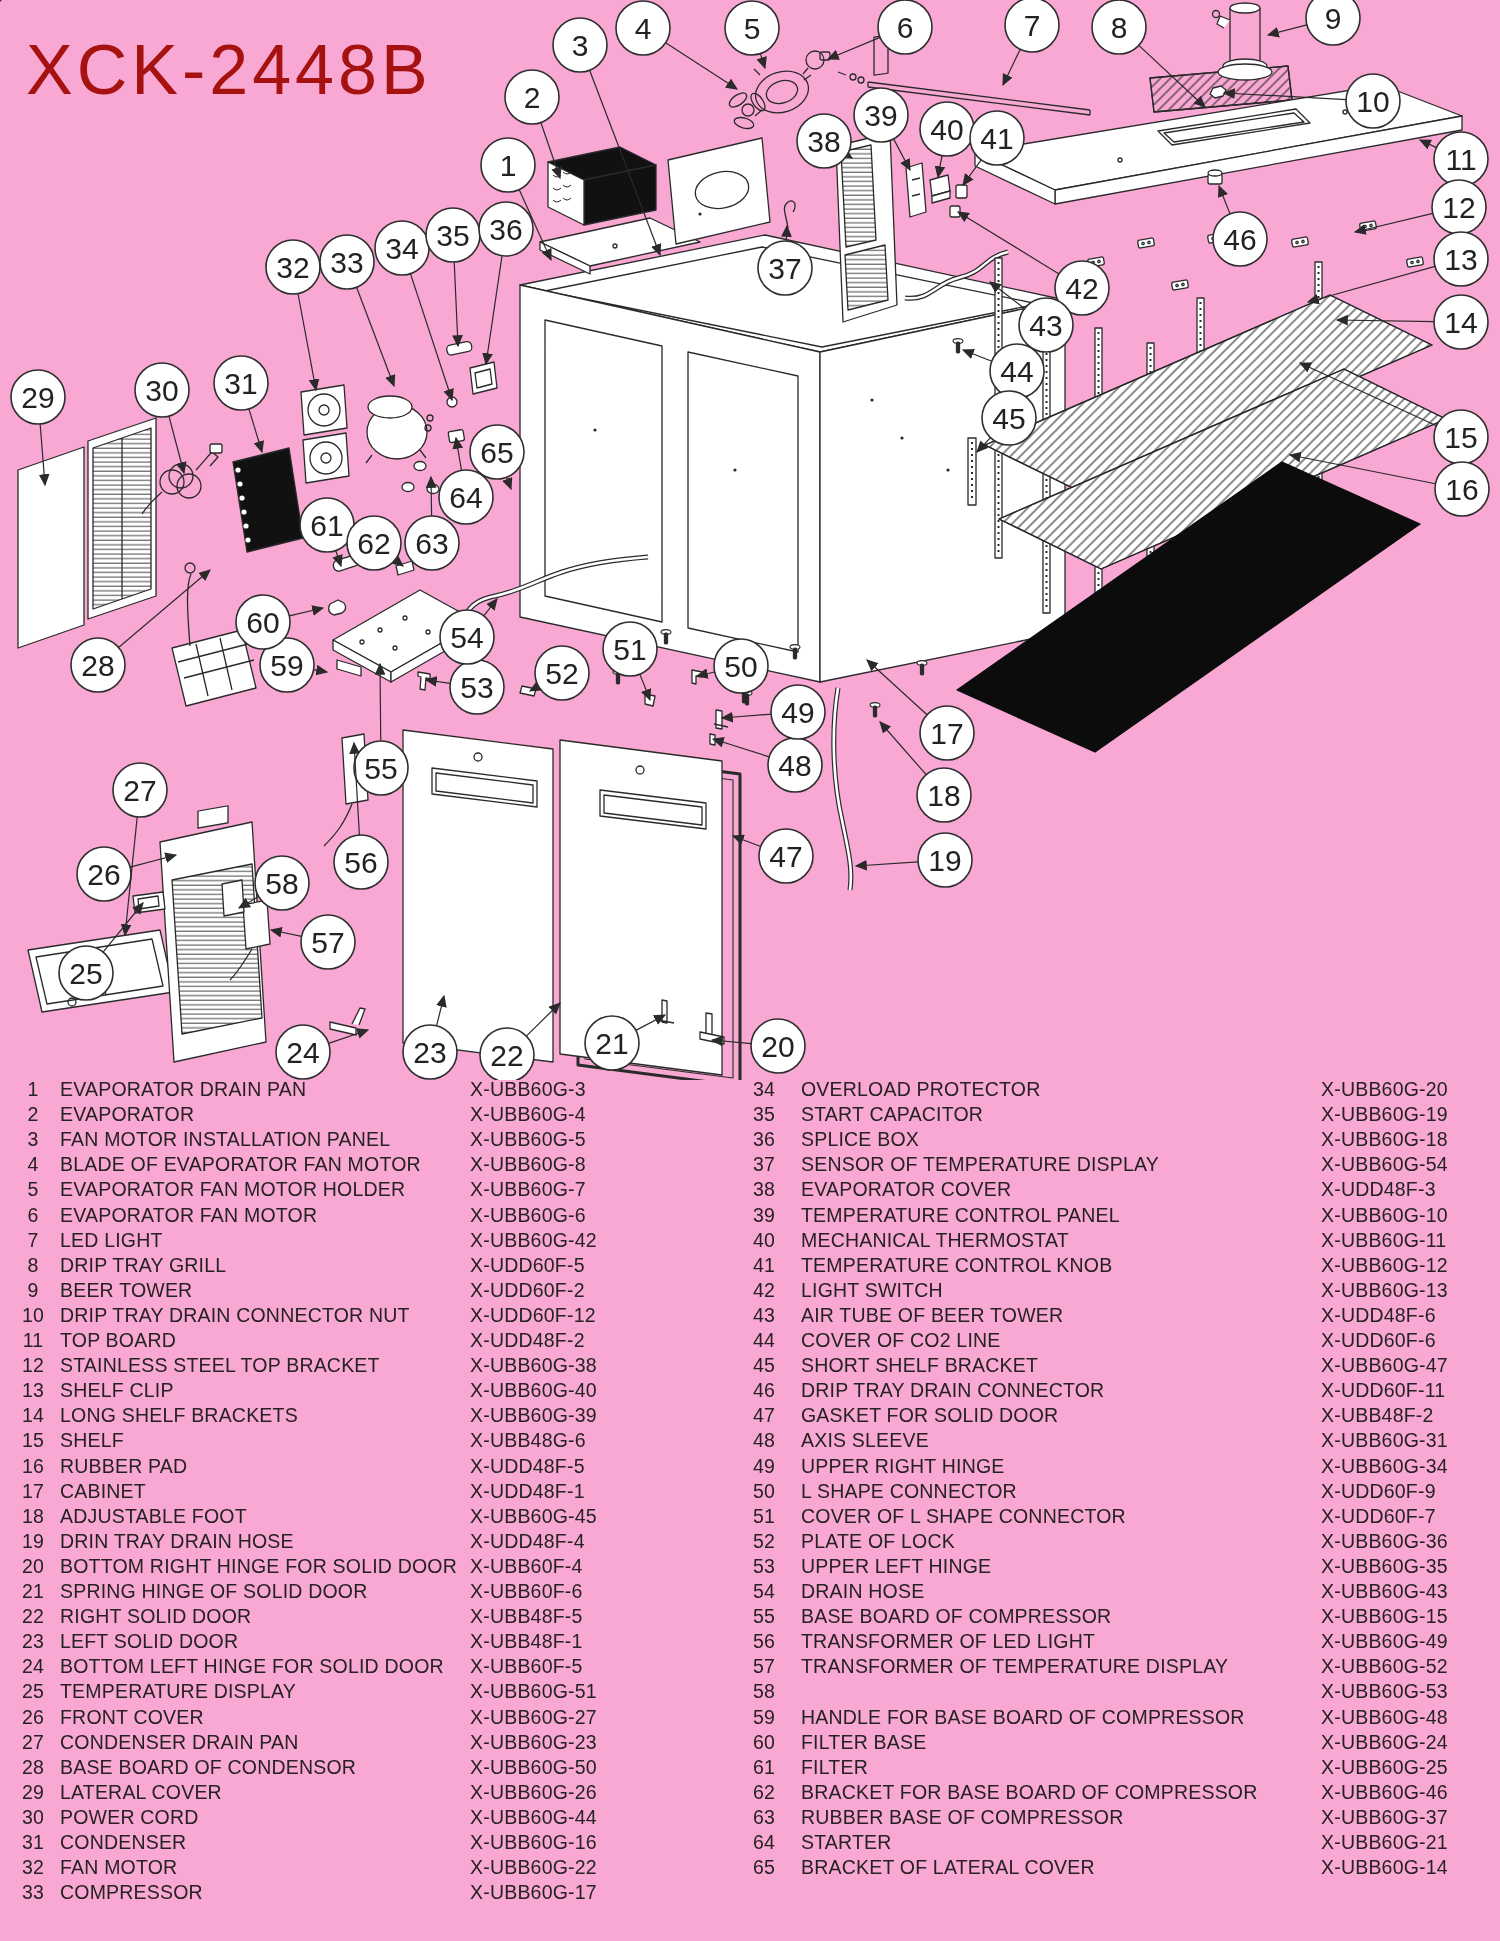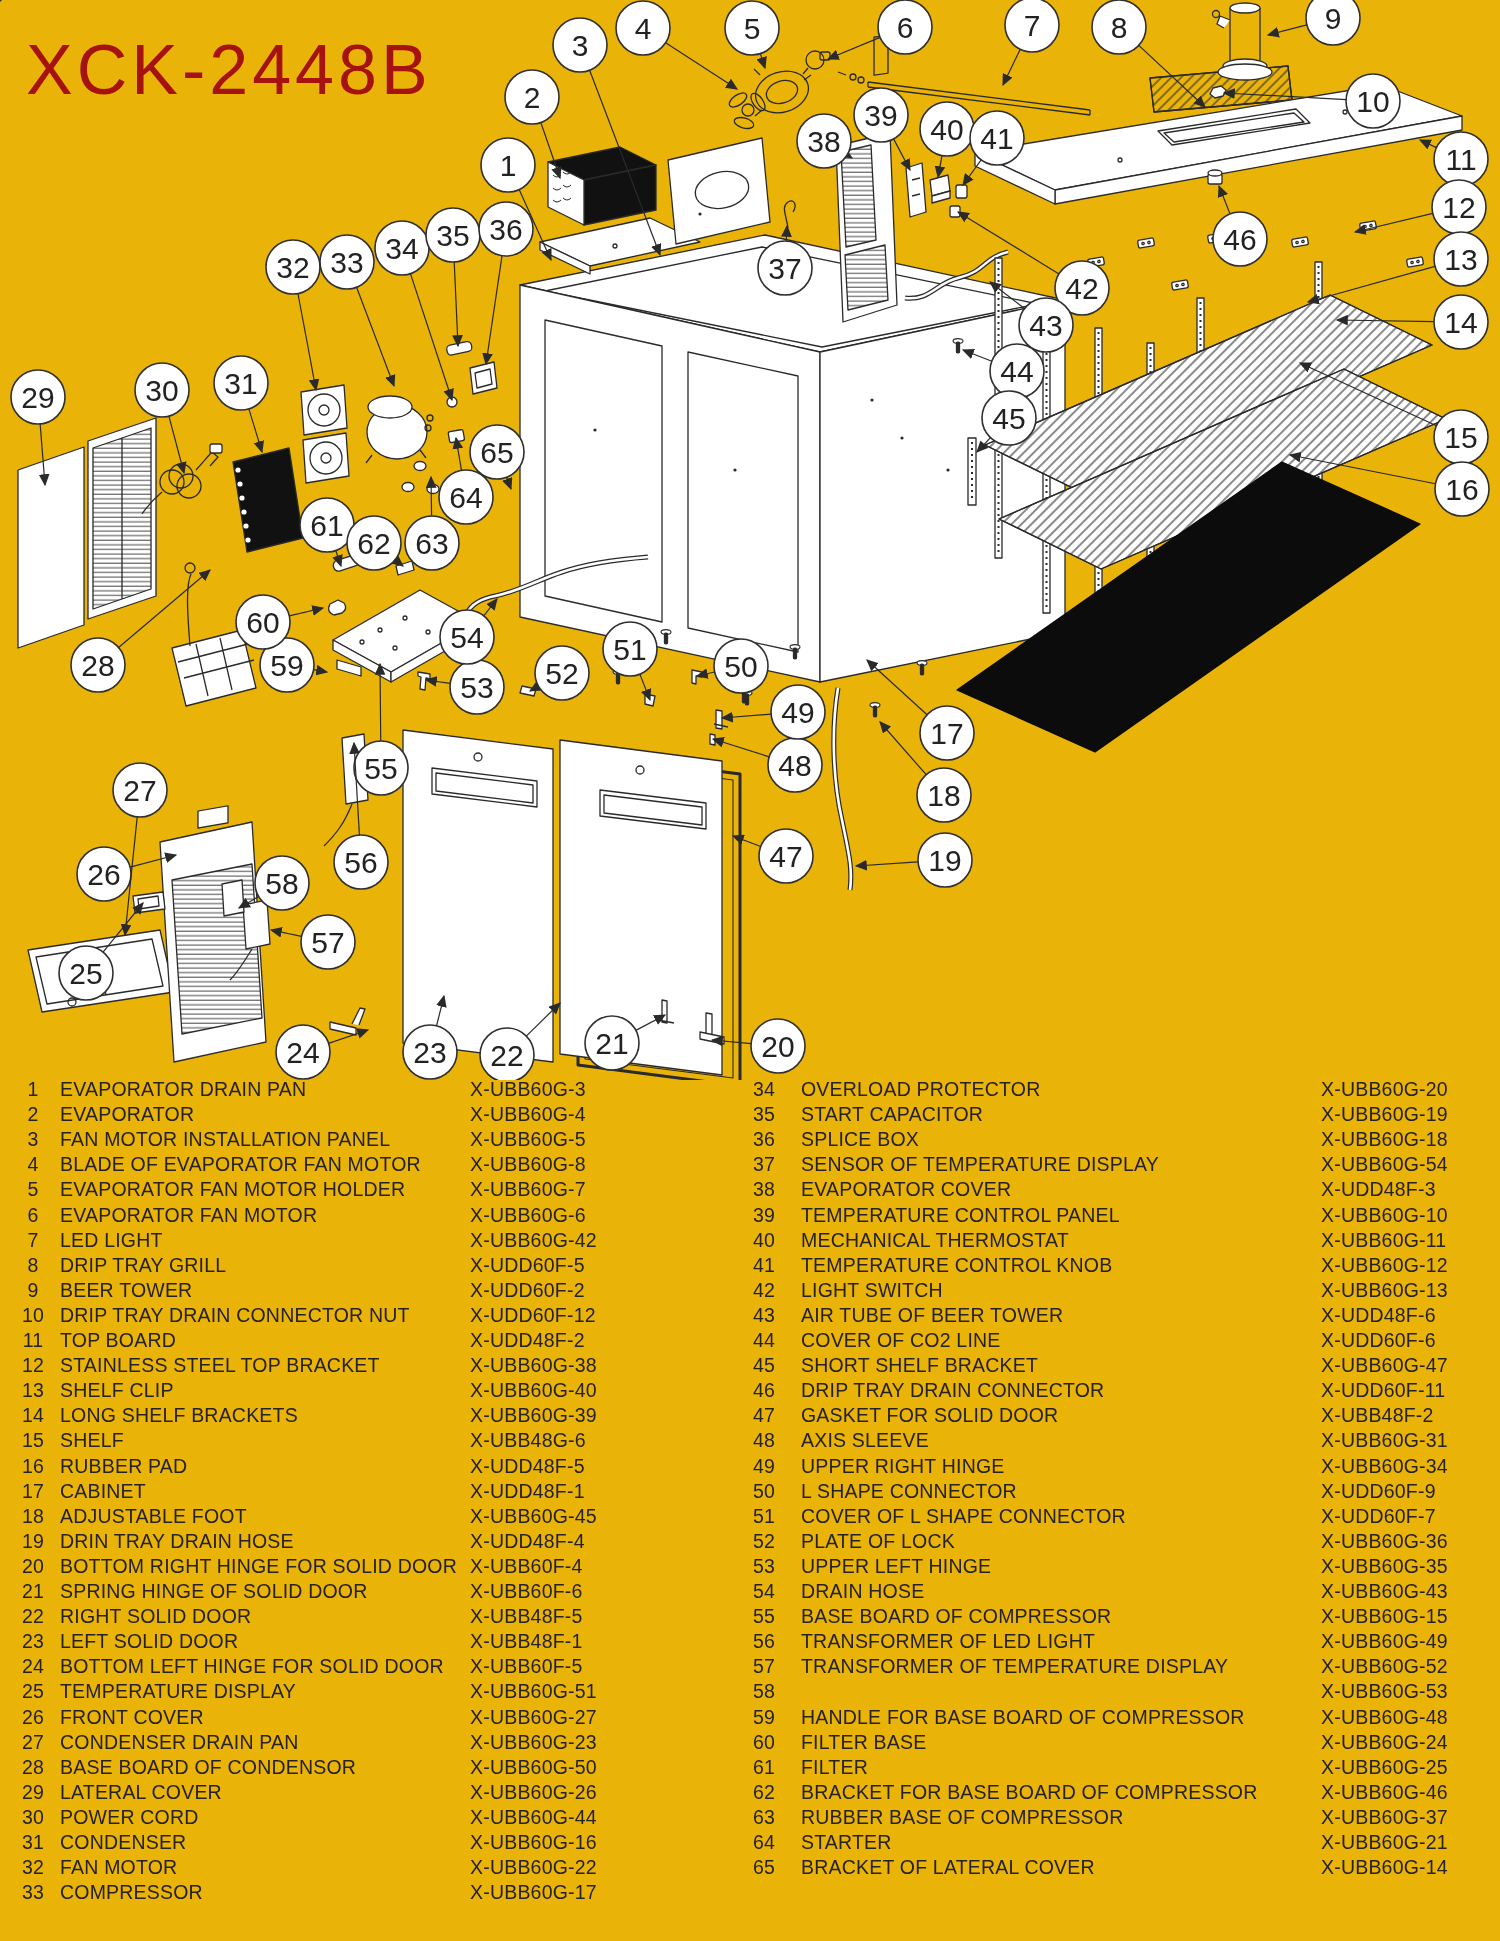--- a/index.html
+++ b/index.html
@@ -1,16 +1,16 @@
 <!DOCTYPE html>
 <html><head>
 <meta charset="utf-8">
 <style>
   html,body{margin:0;padding:0;background:#ffffff;}
-  .page{position:relative;width:1500px;height:1941px;background:#eab308;overflow:hidden;
+  .page{position:relative;width:1500px;height:1941px;background:#f9a8d4;overflow:hidden;
         font-family:"Liberation Sans", sans-serif;text-decoration:underline;}
   .title{position:absolute;left:26px;top:30px;font-size:70px;letter-spacing:4px;
          font-weight:400;color:#a5120f;}
   svg{position:absolute;left:0;top:0;}
   .lists{position:absolute;left:0;top:1078px;width:1500px;height:860px;}
   .plist{position:absolute;top:0;height:860px;}
   #list-left{left:14px;width:700px;}
   #list-right{left:745px;width:755px;}
   .prow{position:absolute;left:0;width:100%;height:25px;font-size:19.5px;
         color:#262223;letter-spacing:0.2px;white-space:nowrap;}

